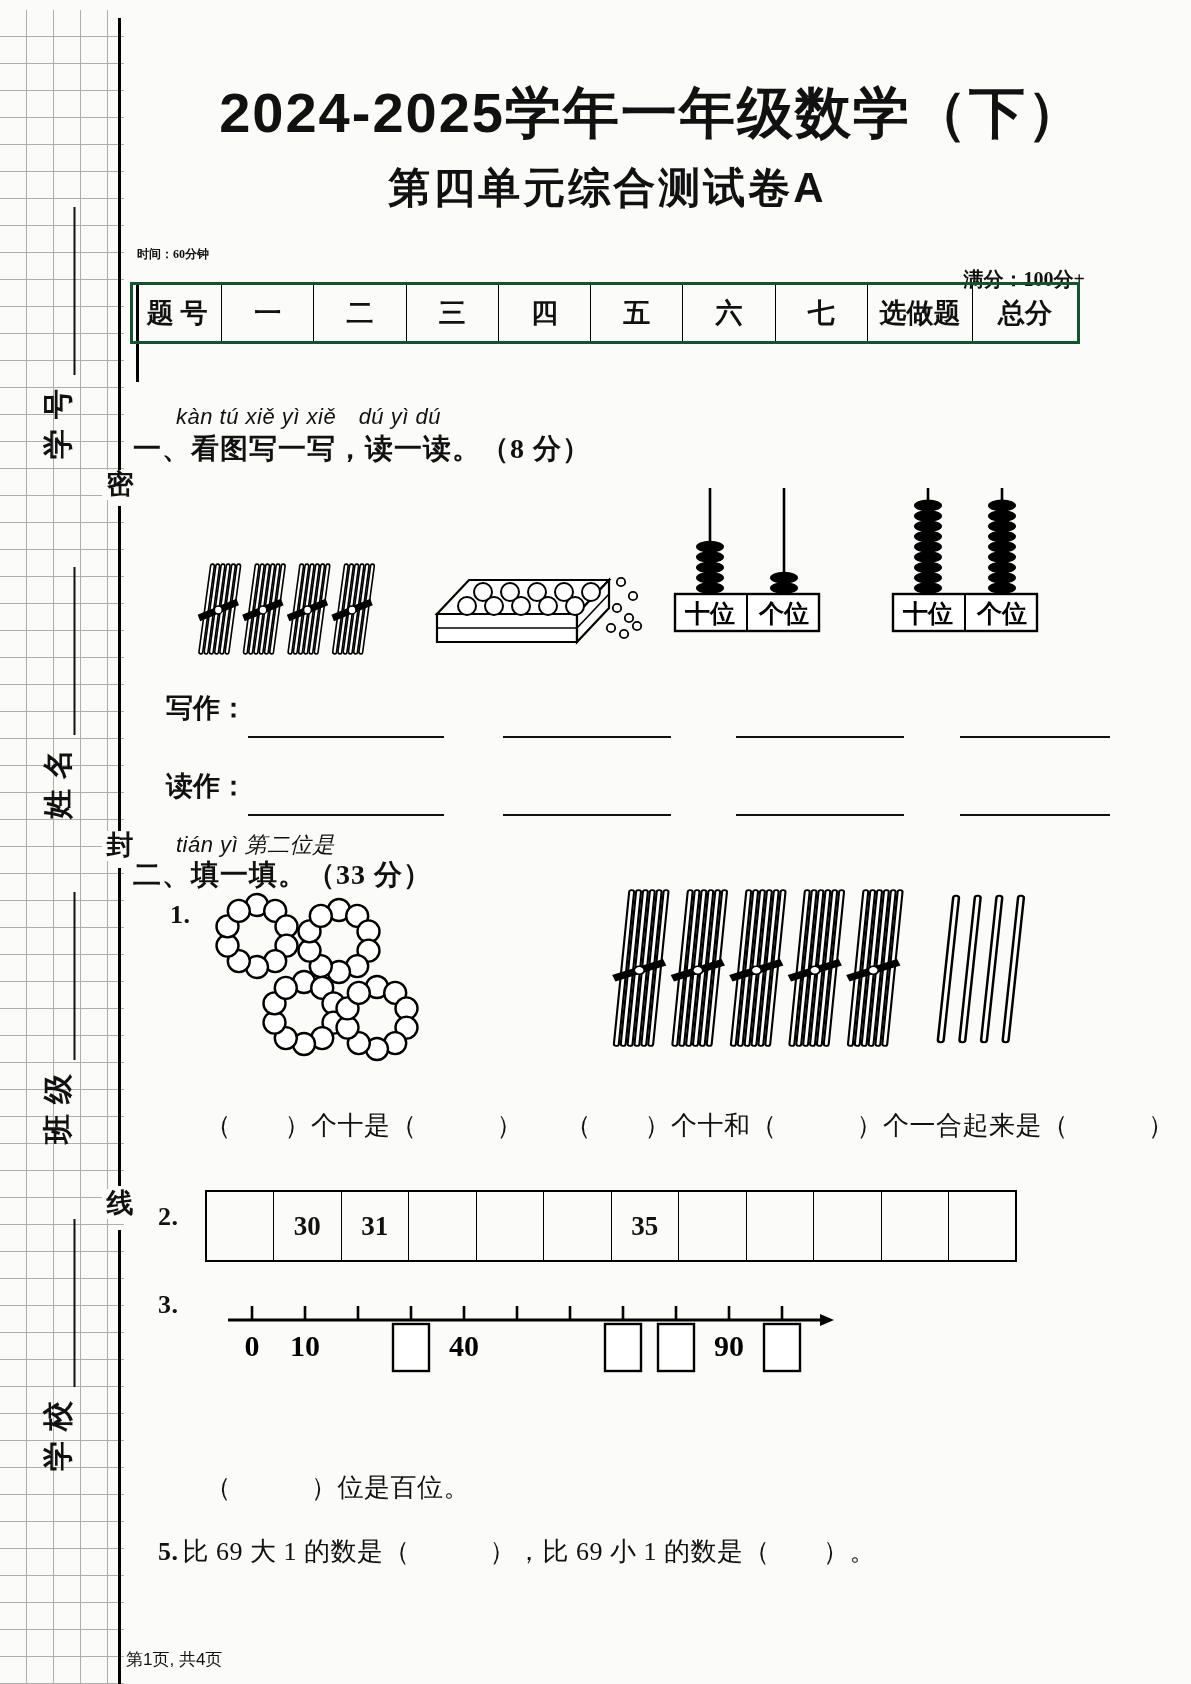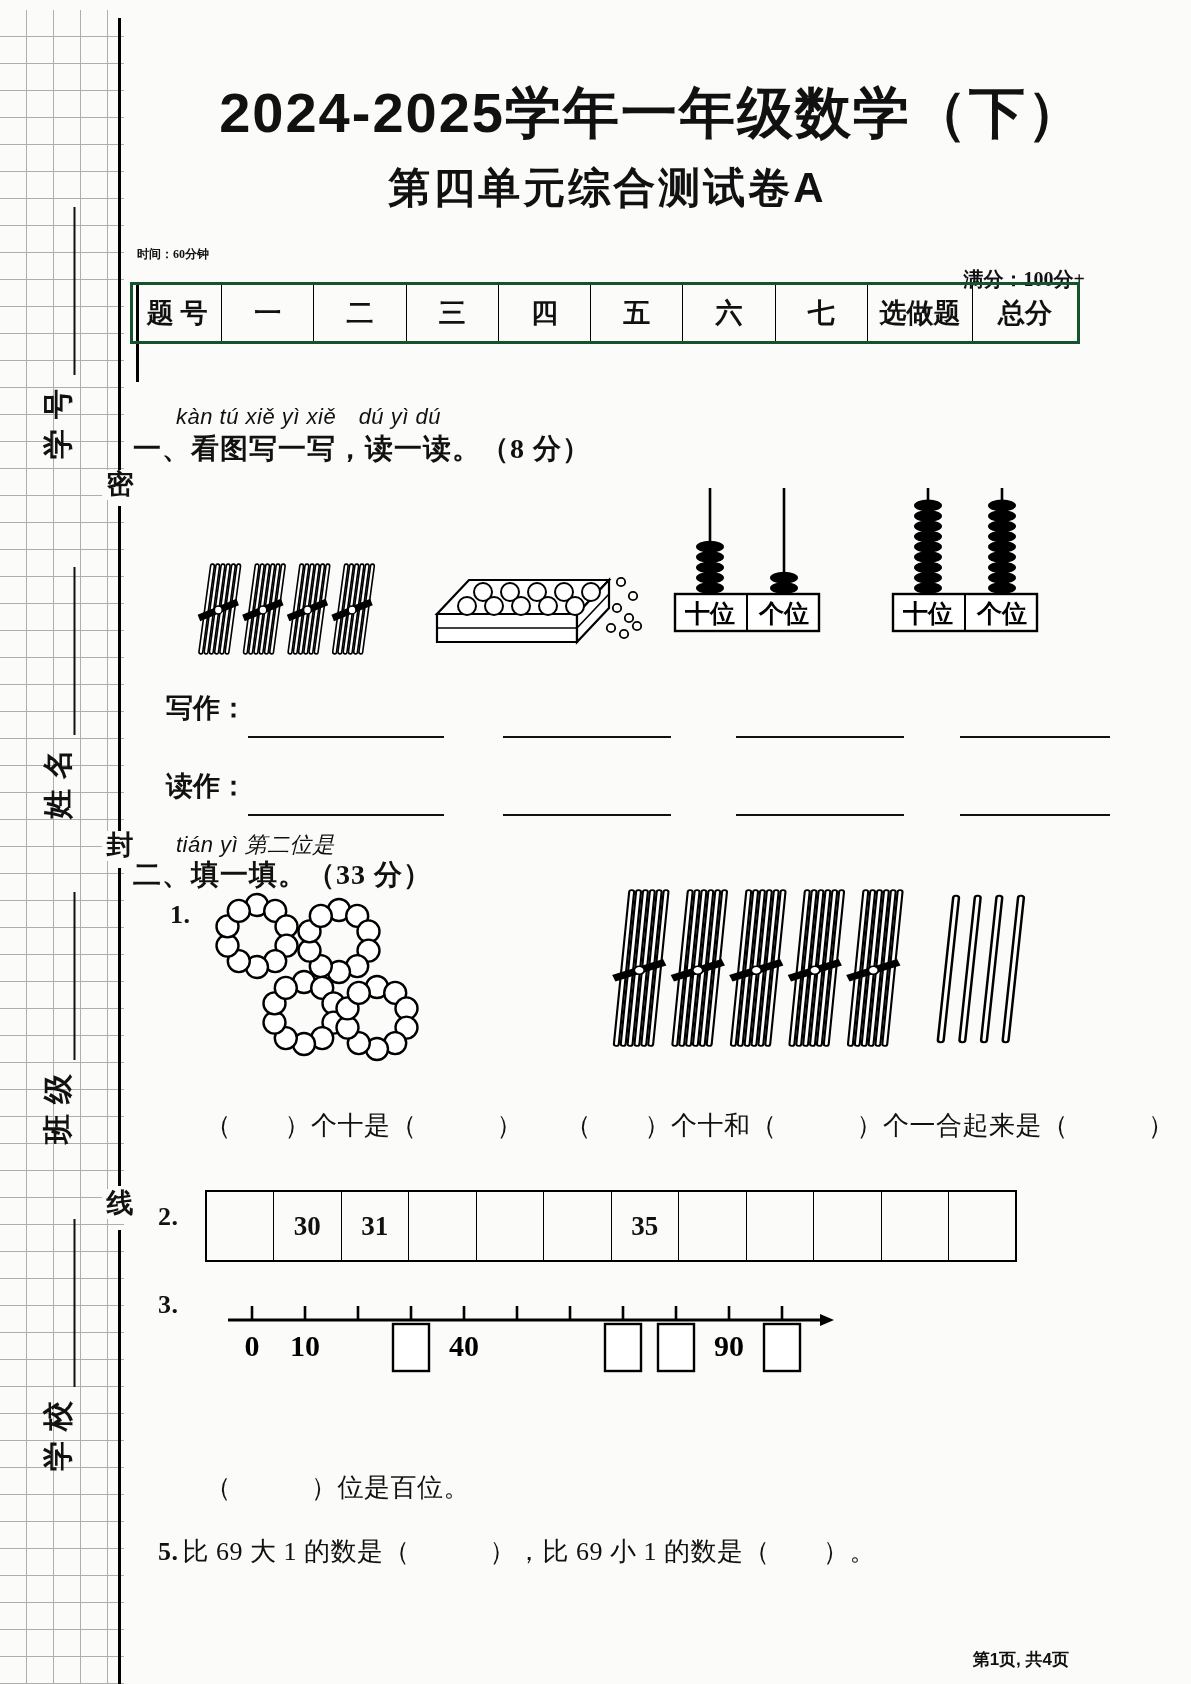--- a/index.html
+++ b/index.html
@@ -39,22 +39,22 @@
   .h-sec{position:absolute;font-size:28px;font-weight:800;letter-spacing:1px;}
   .q-label{position:absolute;font-size:27px;font-weight:600;}
   .q-text{position:absolute;font-size:26px;font-weight:500;letter-spacing:.5px;}
   .q-num{font-weight:800;margin-right:4px;}
   .uline{position:absolute;height:0;border-top:2.2px solid #111;}
   .graphic{position:absolute;}
   
   table.seq{position:absolute;left:205px;top:1190px;width:812px;border-collapse:collapse;
         table-layout:fixed;border:2.6px solid #000;}
   table.seq td{border:1.6px solid #000;height:66px;text-align:center;font-size:27px;font-weight:600;}
-  .footer{position:absolute;left:114px;width:955px;top:1648px;text-align:right;
-        font-family:"Liberation Sans",sans-serif;font-size:17px;font-weight:bold;}
+  .footer{position:absolute;left:126px;width:955px;top:1648px;text-align:left;
+        font-family:"Liberation Sans",sans-serif;font-size:17px;}
   .fillgap{display:inline-block;width:42px;}
 </style>
 </head>
 <body>
 
 <div class="page">
 
   <div class="gridpane"></div>
   <div class="sealline" style="top:18px;height:452px"></div>
   <div class="sealline" style="top:506px;height:325px"></div>

